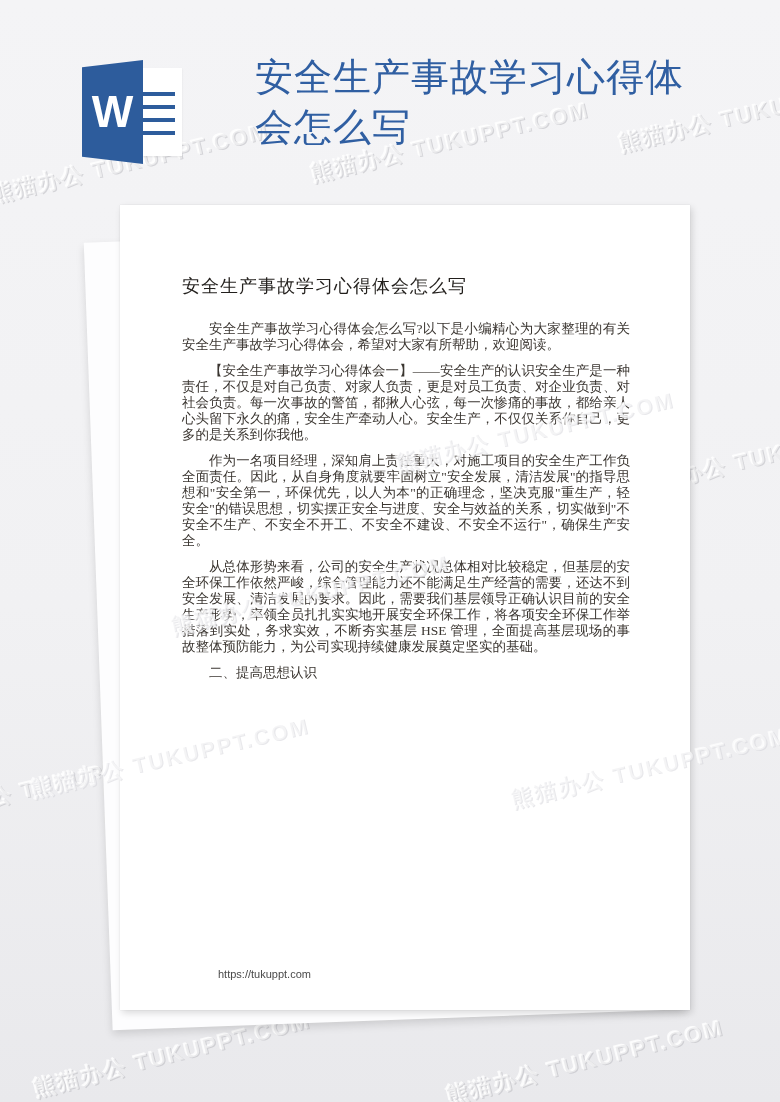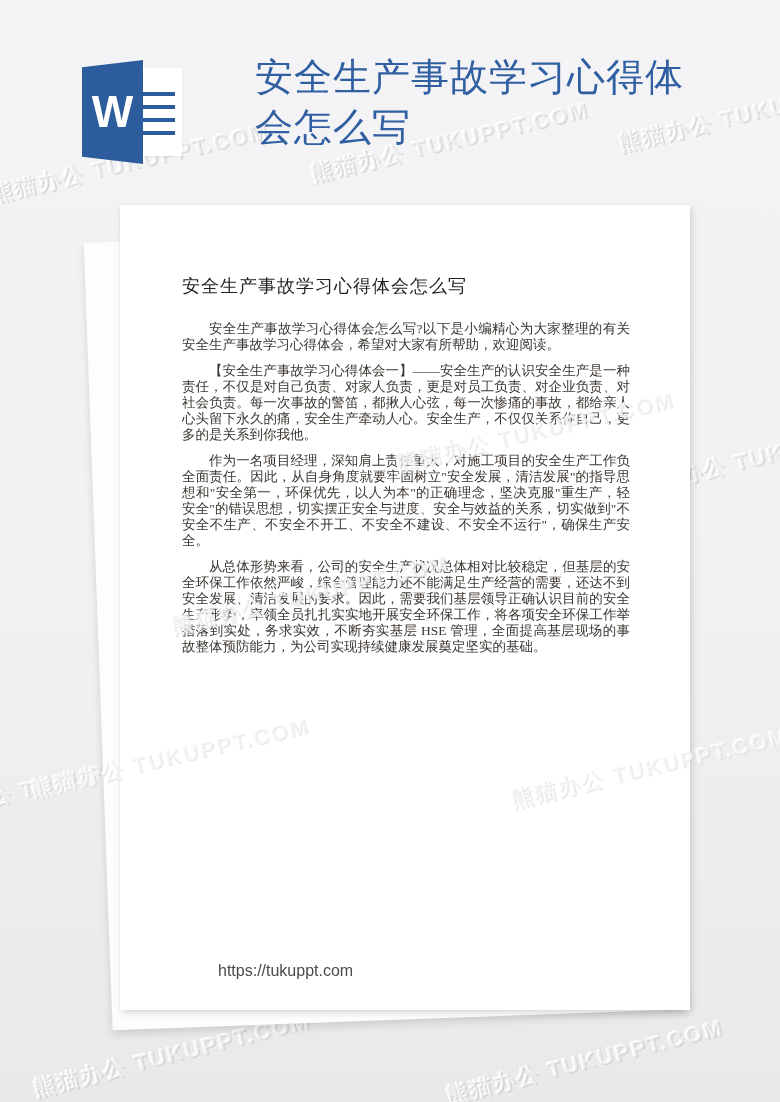--- a/index.html
+++ b/index.html
@@ -47,21 +47,21 @@
     box-shadow:2px 3px 7px rgba(0,0,0,0.14),0 0 1px rgba(0,0,0,0.12);
   }
   .page-content{
     position:absolute;left:62px;right:60px;top:70px;bottom:0;
     font-family:"Liberation Serif","DejaVu Serif",serif;
     font-size:13.5px;line-height:16px;color:#3a3530;text-align:justify;
   }
   .doc-title{font-size:18px;line-height:22px;color:#221f1c;margin:0 0 24px 0;font-weight:500;letter-spacing:1px;}
   .page-content p{margin:8px 0 10px 0;text-indent:2em;}
   .doc-footer{
-    position:absolute;left:62px;bottom:30px;font-size:16px;color:#4a4a4a;
+    position:absolute;left:62px;bottom:30px;font-size:11px;color:#4a4a4a;
     font-family:"Liberation Sans",sans-serif;text-decoration:none;padding-left:36px;
   }
 </style>
 </head>
 <body>
 
 <div class="stage">
 
   <div id="wm-bg">
       <span class="wm" style="left: 130px; top: 163px; transform: translate(-50%, -50%) rotate(-13deg);">熊猫办公 TUKUPPT.COM</span>
@@ -85,20 +85,21 @@
 
   <div class="back-sheet"></div>
   <div class="page">
     <div class="page-content">
       <div class="doc-title">安全生产事故学习心得体会怎么写</div>
       <div id="doc-paragraphs">
           <p>安全生产事故学习心得体会怎么写?以下是小编精心为大家整理的有关安全生产事故学习心得体会，希望对大家有所帮助，欢迎阅读。</p>
           <p>【安全生产事故学习心得体会一】——安全生产的认识安全生产是一种责任，不仅是对自己负责、对家人负责，更是对员工负责、对企业负责、对社会负责。每一次事故的警笛，都揪人心弦，每一次惨痛的事故，都给亲人心头留下永久的痛，安全生产牵动人心。安全生产，不仅仅关系你自己，更多的是关系到你我他。</p>
           <p>作为一名项目经理，深知肩上责任重大，对施工项目的安全生产工作负全面责任。因此，从自身角度就要牢固树立"安全发展，清洁发展"的指导思想和"安全第一，环保优先，以人为本"的正确理念，坚决克服"重生产，轻安全"的错误思想，切实摆正安全与进度、安全与效益的关系，切实做到"不安全不生产、不安全不开工、不安全不建设、不安全不运行"，确保生产安全。</p>
           <p>从总体形势来看，公司的安全生产状况总体相对比较稳定，但基层的安全环保工作依然严峻，综合管理能力还不能满足生产经营的需要，还达不到安全发展、清洁发展的要求。因此，需要我们基层领导正确认识目前的安全生产形势，率领全员扎扎实实地开展安全环保工作，将各项安全环保工作举措落到实处，务求实效，不断夯实基层 HSE 管理，全面提高基层现场的事故整体预防能力，为公司实现持续健康发展奠定坚实的基础。</p>
+          <p>二、提高思想认识</p>
         </div>
     </div>
     <a class="doc-footer">https://tukuppt.com</a>
   </div>
 
   <div id="wm-page">
       <span class="wm on-page" style="left: 535px; top: 432px; transform: translate(-50%, -50%) rotate(-13deg);">熊猫办公 TUKUPPT.COM</span>
       <span class="wm on-page" style="left: 170px; top: 758px; transform: translate(-50%, -50%) rotate(-13deg);">熊猫办公 TUKUPPT.COM</span>
       <span class="wm on-page" style="left: 650px; top: 768px; transform: translate(-50%, -50%) rotate(-13deg);">熊猫办公 TUKUPPT.COM</span>
       <span class="wm on-page" style="left: 310px; top: 595px; transform: translate(-50%, -50%) rotate(-13deg);">熊猫办公 TUKUPPT.COM</span>

